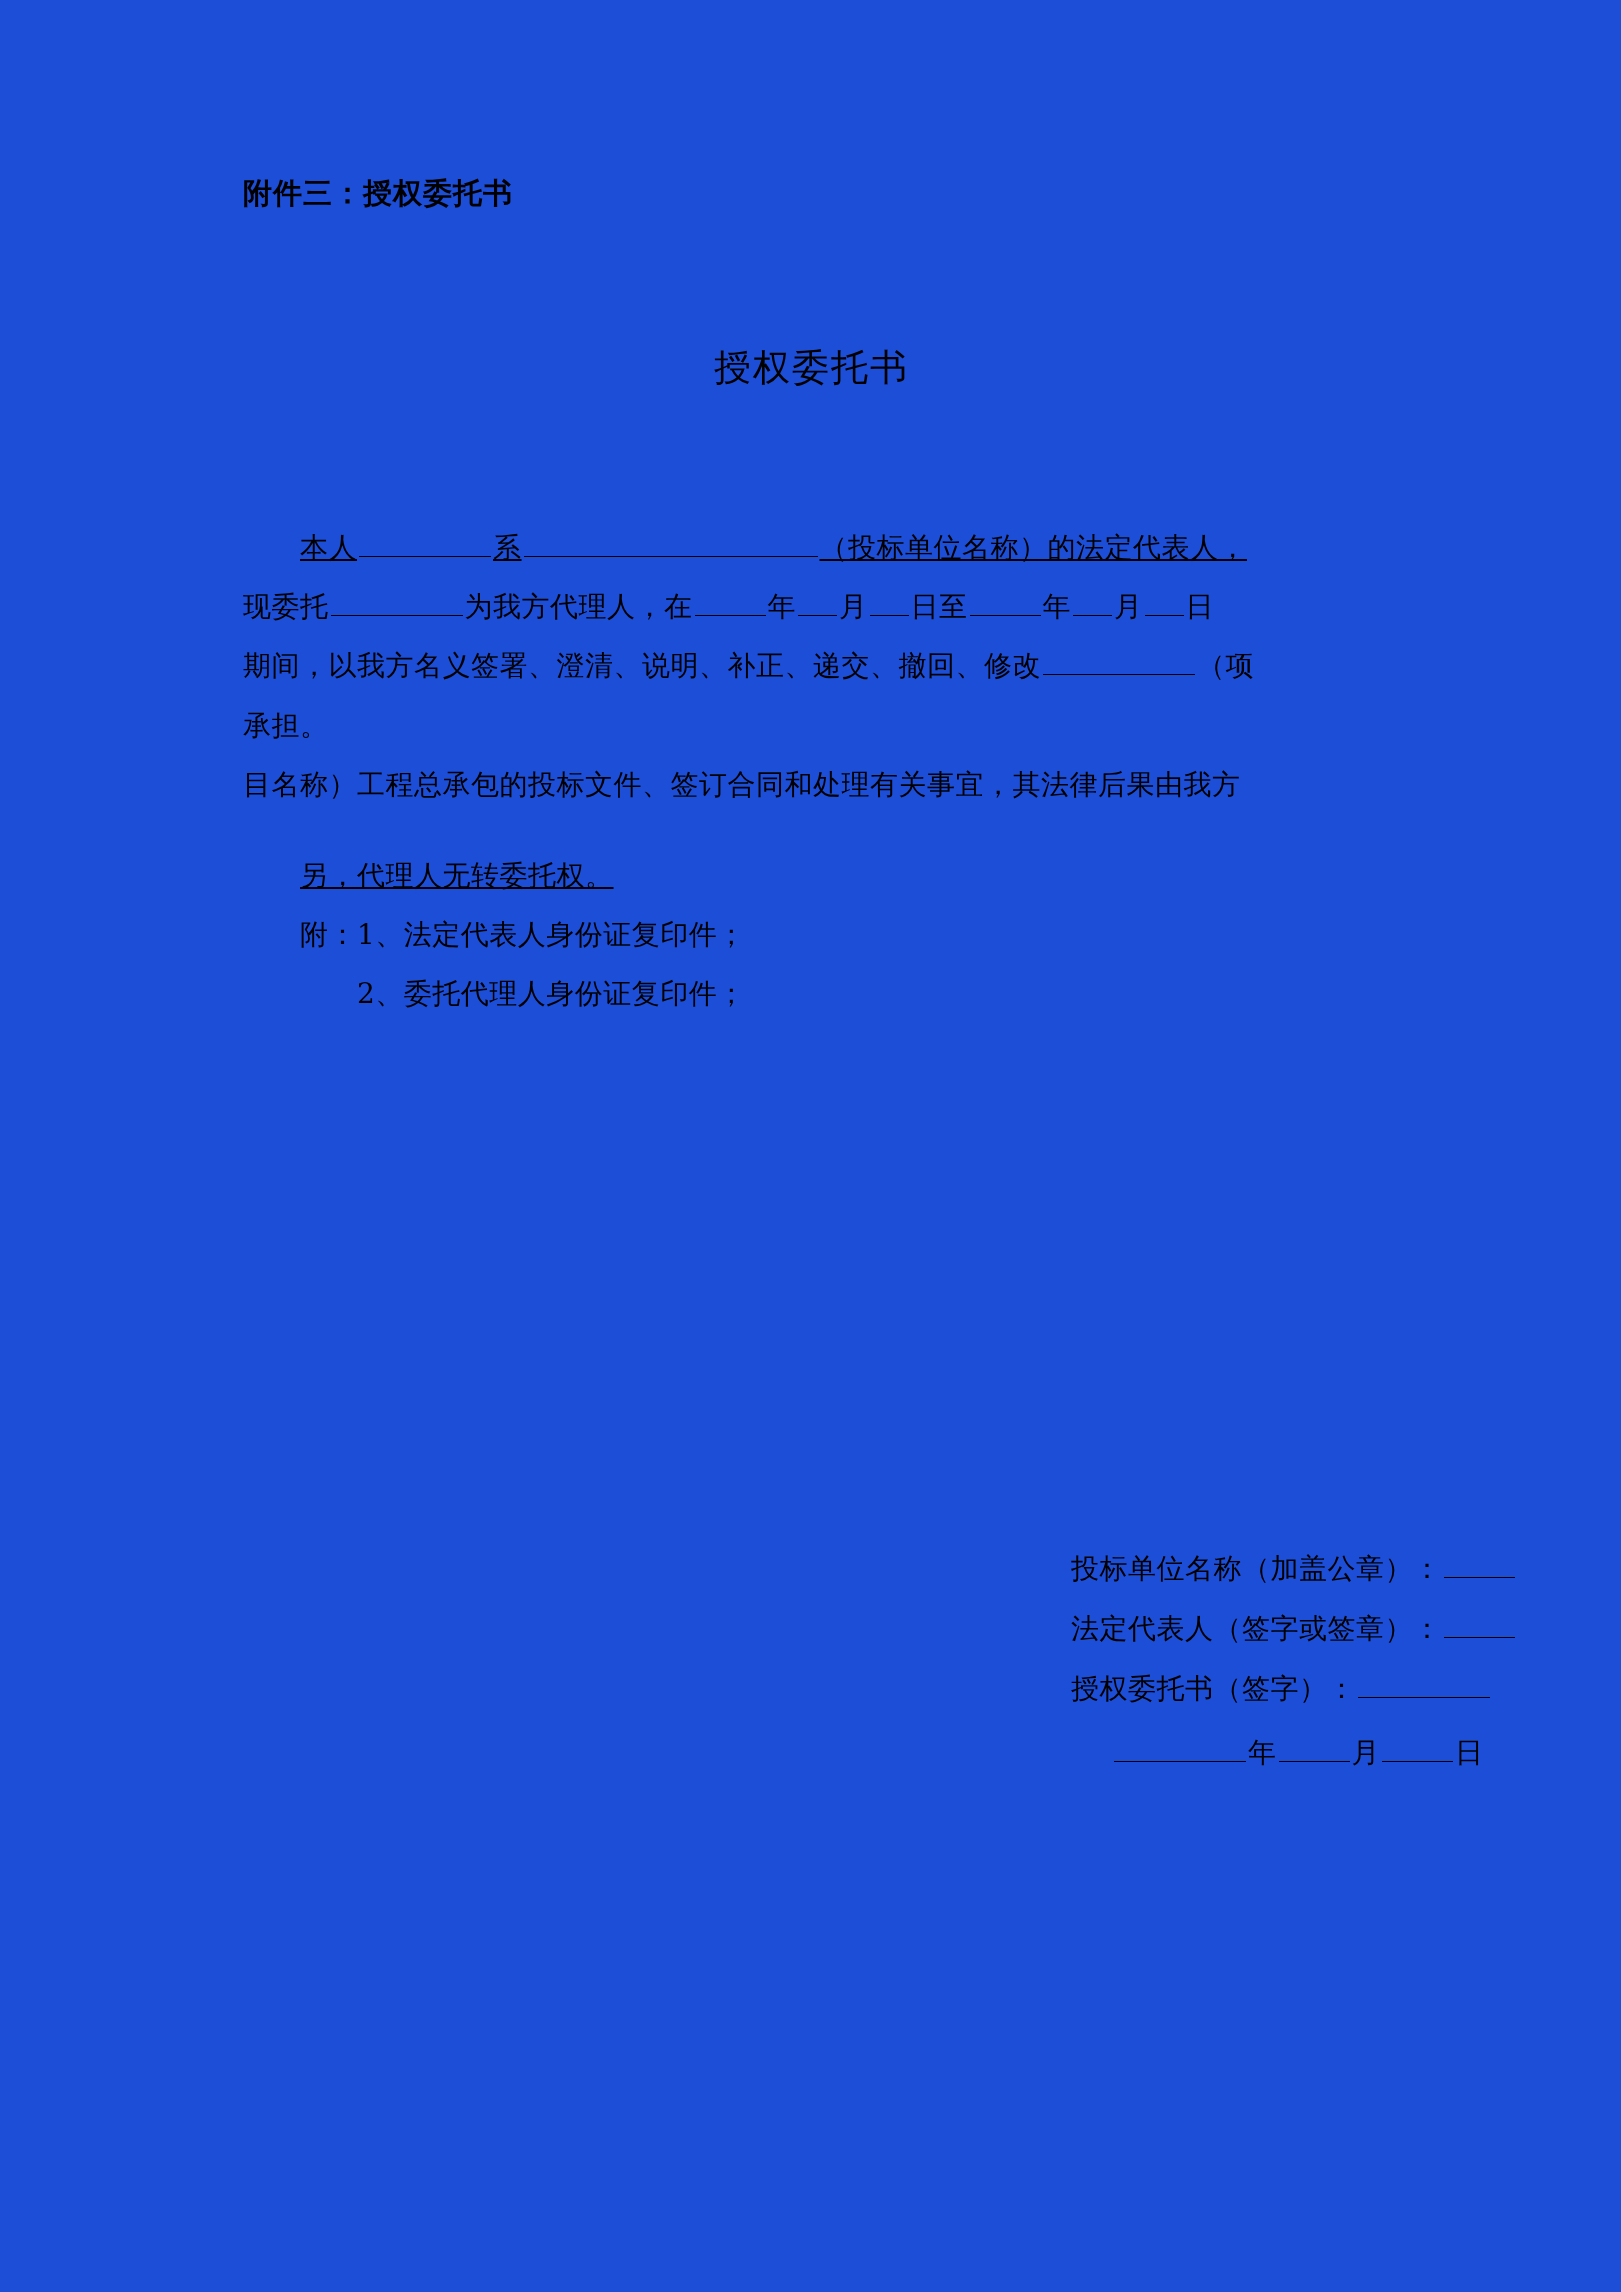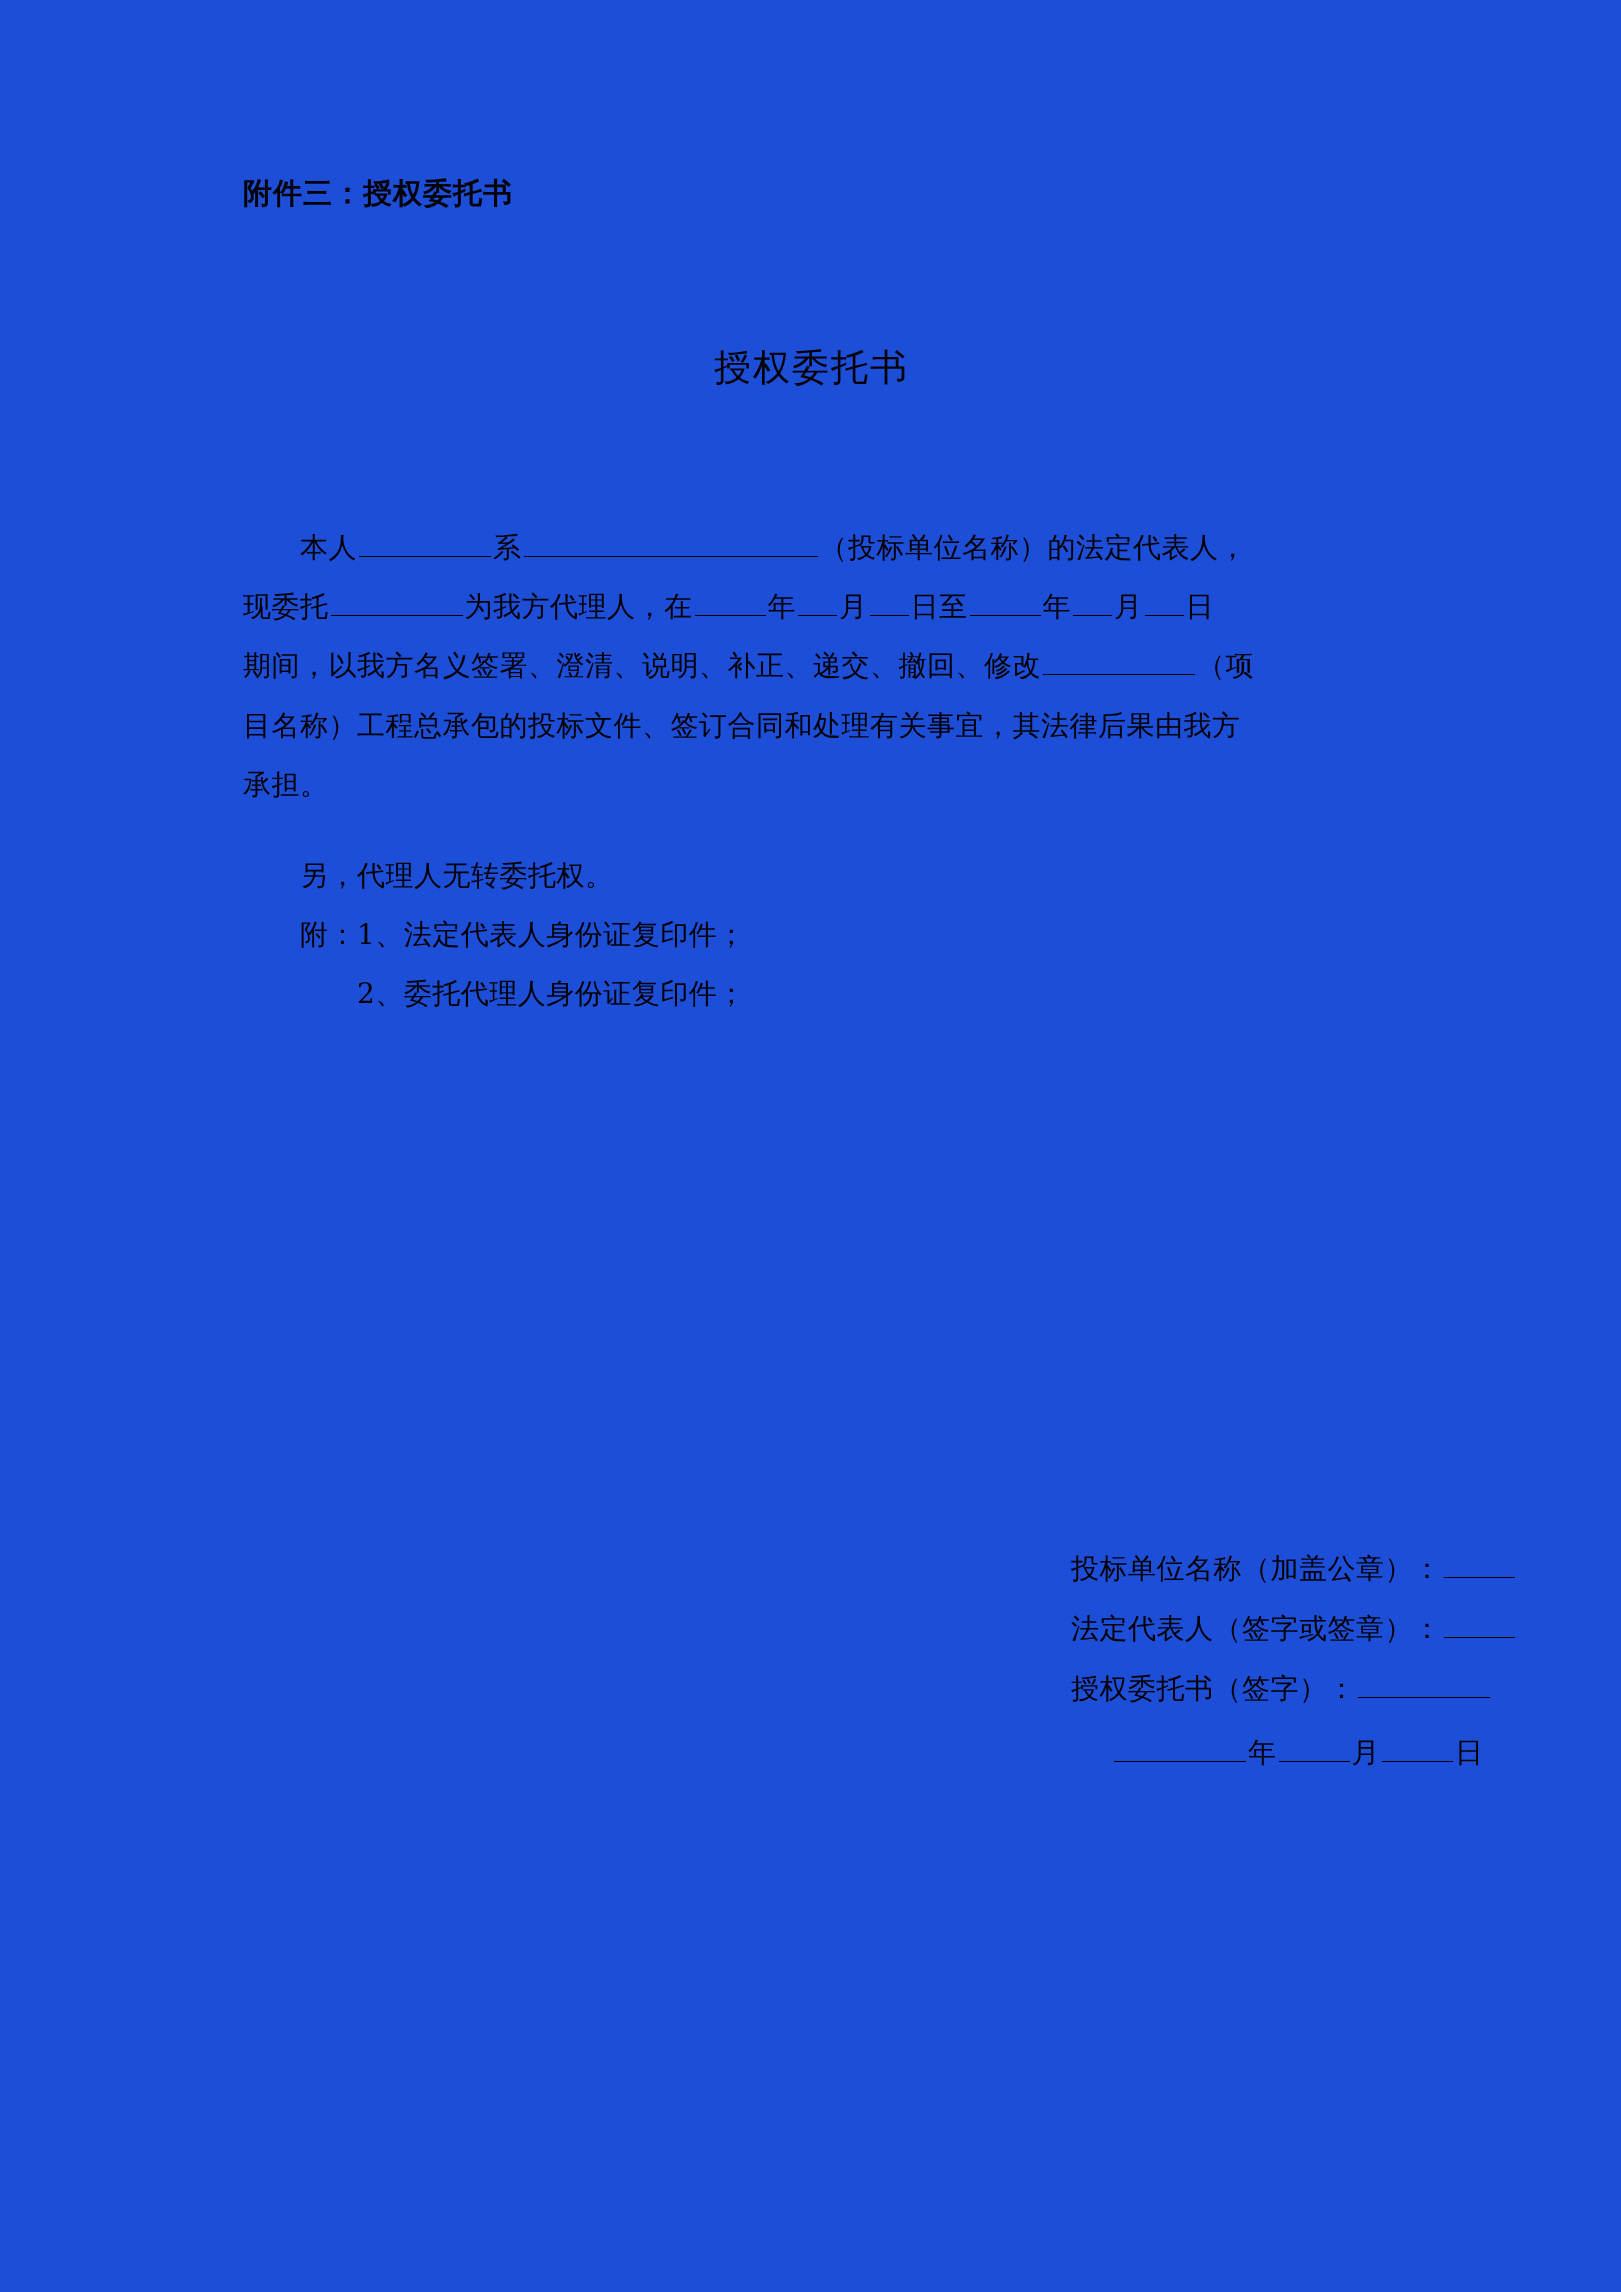--- a/index.html
+++ b/index.html
@@ -54,20 +54,21 @@
     text-align: justify;
     letter-spacing: 0.5px;
   }
 
   .para {
     margin: 0;
     text-indent: 0;
   }
   .para.indent2 {
     text-indent: 57px;
+    text-decoration: underline;
   }
 
   .u {
     display: inline-block;
     border-bottom: 1.6px solid #000;
     vertical-align: baseline;
     height: 25.5px;
     margin: 0 2px;
   }
   .u-xs { width: 39px; }
@@ -111,23 +112,23 @@
     <div class="doc-title">授权委托书</div>
 
     <div class="body-block">
 
       <p class="para indent2"><span>本人</span><span class="u u-m"></span><span>系</span><span class="u u-xl"></span><span>（投标单位名称）的法定代表人，</span></p>
 
       <p class="para"><span>现委托</span><span class="u u-m"></span><span>为我方代理人，在</span><span class="u u-s"></span><span>年</span><span class="u u-xs"></span><span>月</span><span class="u u-xs"></span><span>日至</span><span class="u u-s"></span><span>年</span><span class="u u-xs"></span><span>月</span><span class="u u-xs"></span><span>日</span></p>
 
       <p class="para"><span>期间，以我方名义签署、澄清、说明、补正、递交、撤回、修改</span><span class="u u-l"></span><span>（项</span></p>
 
+      <p class="para">承担。</p>
+
       <p class="para">目名称）工程总承包的投标文件、签订合同和处理有关事宜，其法律后果由我方</p>
-
-      <p class="para">承担。</p>
     </div>
 
     <div class="list-block">
       <p class="para indent2">另，代理人无转委托权。</p>
 
       <p class="list-line ind1"><span>附：</span><span>1、法定代表人身份证复印件；</span></p>
 
       <p class="list-line ind2">2、委托代理人身份证复印件；</p>
     </div>
 

